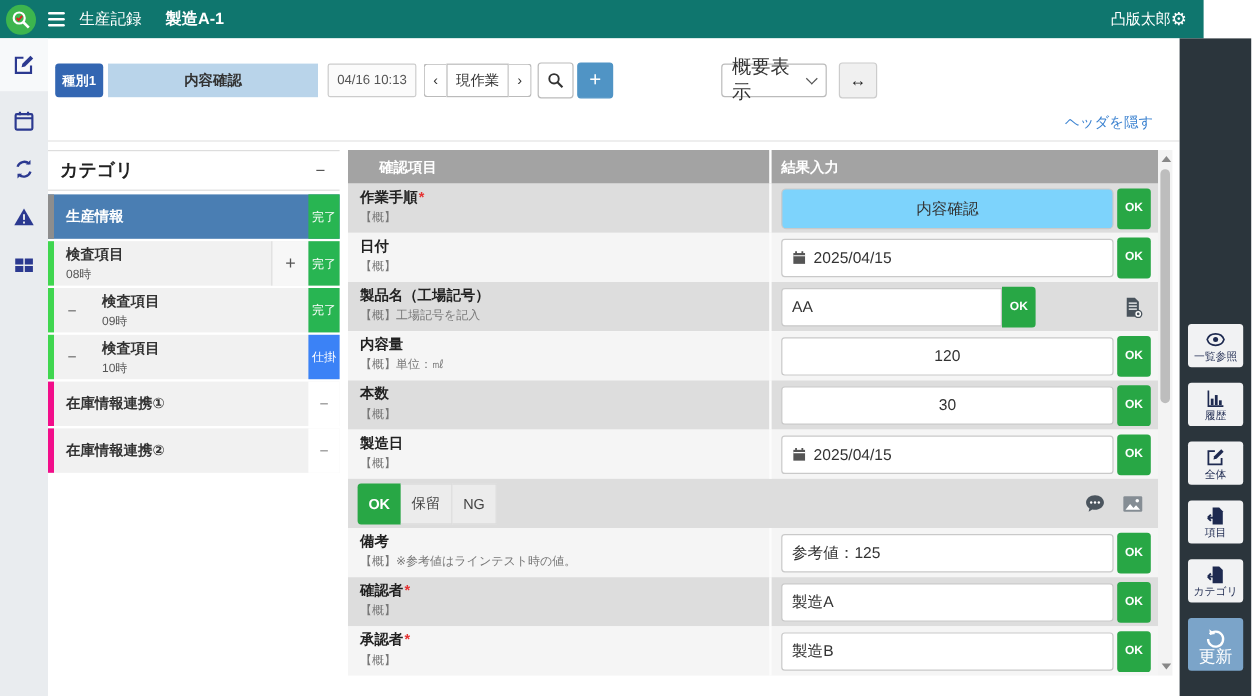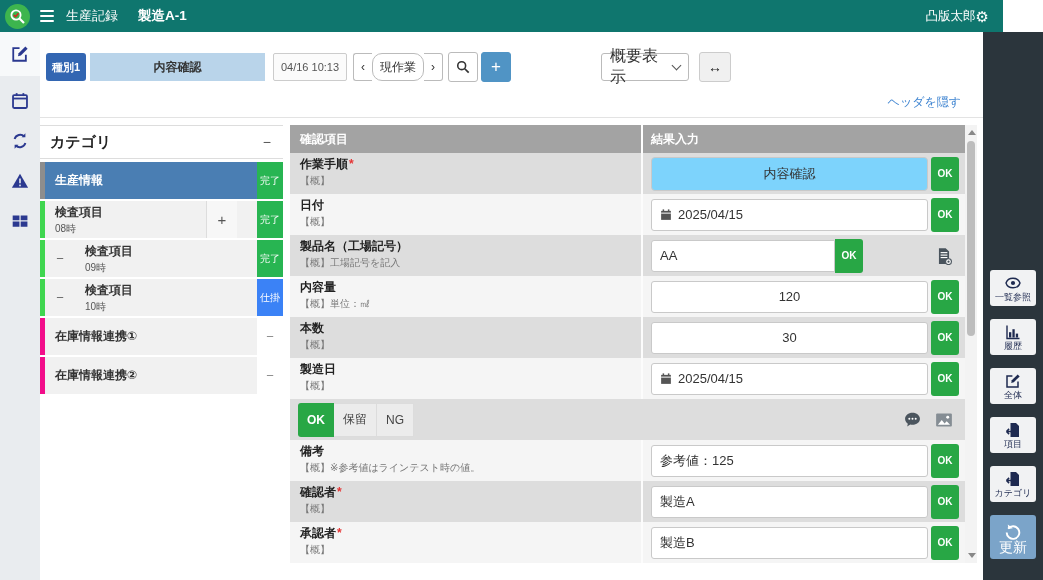--- a/index.html
+++ b/index.html
@@ -28,21 +28,21 @@
   .btn-type{width:40px;height:28px;background:#3366b2;color:#fff;font-size:11px;font-weight:bold;
     border-radius:3px;display:flex;align-items:center;justify-content:center;cursor:pointer;}
   .form-bar{width:175px;height:28px;background:#b9d4ea;color:#333;font-size:12px;font-weight:bold;
     margin-left:4px;display:flex;align-items:center;justify-content:center;cursor:default;}
   .dt-box{width:72px;height:26px;border:1px solid #ccc;background:#fbfbfb;color:#555;font-size:11px;
     margin-left:8px;border-radius:2px;display:flex;align-items:center;justify-content:center;}
   .nav-group{display:flex;margin-left:6px;height:28px;}
   .nav-group .gbtn{border:1px solid #bbb;background:#fff;color:#333;font-size:12px;
     display:flex;align-items:center;justify-content:center;cursor:pointer;}
   .gbtn.prev{width:18px;border-right:none;border-radius:3px 0 0 3px;}
-  .gbtn.cur{width:50px;border-radius:10px;}
+  .gbtn.cur{width:50px;}
   .gbtn.next{width:18px;border-left:none;border-radius:0 3px 3px 0;}
   .btn-sq{width:28px;height:28px;border:1px solid #bbb;background:#fff;border-radius:3px;
     margin-left:5px;display:flex;align-items:center;justify-content:center;cursor:pointer;}
   .btn-plus{width:28px;height:28px;background:#5094c5;border:1px solid #5094c5;color:#fff;
     font-size:17px;border-radius:3px;margin-left:3px;display:flex;align-items:center;justify-content:center;cursor:pointer;}
   .select{width:88px;height:28px;border:1px solid #bbb;background:#fff;border-radius:3px;margin-left:90px;
     display:flex;align-items:center;font-size:16px;color:#333;padding:0 8px;box-sizing:border-box;cursor:pointer;}
   .chev{width:6px;height:6px;border-right:1.5px solid #555;border-bottom:1.5px solid #555;
     transform:rotate(45deg);margin-left:auto;margin-top:-3px;}
   .btn-fit{width:30px;height:28px;background:#f0f0f0;border:1px solid #ccc;border-radius:3px;margin-left:10px;
@@ -63,27 +63,27 @@
   .cbadge{width:26px;flex:0 0 auto;display:flex;align-items:center;justify-content:center;
     color:#fff;font-size:10px;}
   .cplus{width:30px;flex:0 0 auto;border-left:1px solid #ddd;display:flex;align-items:center;
     justify-content:center;color:#555;font-size:15px;background:#f7f7f7;cursor:pointer;}
   .cpre{width:30px;flex:0 0 auto;display:flex;align-items:center;justify-content:center;
     color:#666;font-size:13px;cursor:pointer;}
   .csuffix{width:26px;flex:0 0 auto;display:flex;align-items:center;justify-content:center;
     color:#888;font-size:13px;background:#fff;cursor:pointer;}
   .crow.selected{background:#4a7eb3;}
   .crow.selected .clabel{color:#fff;}
-  .badge-done{background:#28b552;margin-left:20px;}
+  .badge-done{background:#28b552;}
   .badge-wip{background:#3b82f6;}
   
   .maintable{position:absolute;left:250px;top:93px;width:687px;}
   .tscroll-pad{width:675px;}
   .thead{display:flex;height:28px;background:#a3a3a3;color:#fff;font-size:12px;font-weight:bold;}
-  .th-l{width:353px;display:flex;align-items:center;padding-left:10px;box-sizing:border-box;
+  .th-l{width:353px;display:flex;align-items:center;padding-left:26px;box-sizing:border-box;
     border-right:2px solid #fff;}
   .th-r{flex:1;display:flex;align-items:center;padding-left:8px;}
   .trow{display:flex;height:41px;}
   .trow.dark{background:#dddddd;}
   .trow.light{background:#f5f5f5;}
   .tcell-l{width:353px;box-sizing:border-box;padding:5px 0 0 10px;border-right:2px solid #fcfcfc;}
   .tcell-r{flex:1;display:flex;align-items:center;padding:0 6px 0 8px;box-sizing:border-box;}
   .lbl{font-size:12px;font-weight:bold;color:#222;line-height:13px;}
   .req{color:#e53333;font-size:12px;font-weight:bold;vertical-align:top;margin-left:1px;}
   .note{font-size:10px;color:#777;margin-top:3px;white-space:nowrap;}

